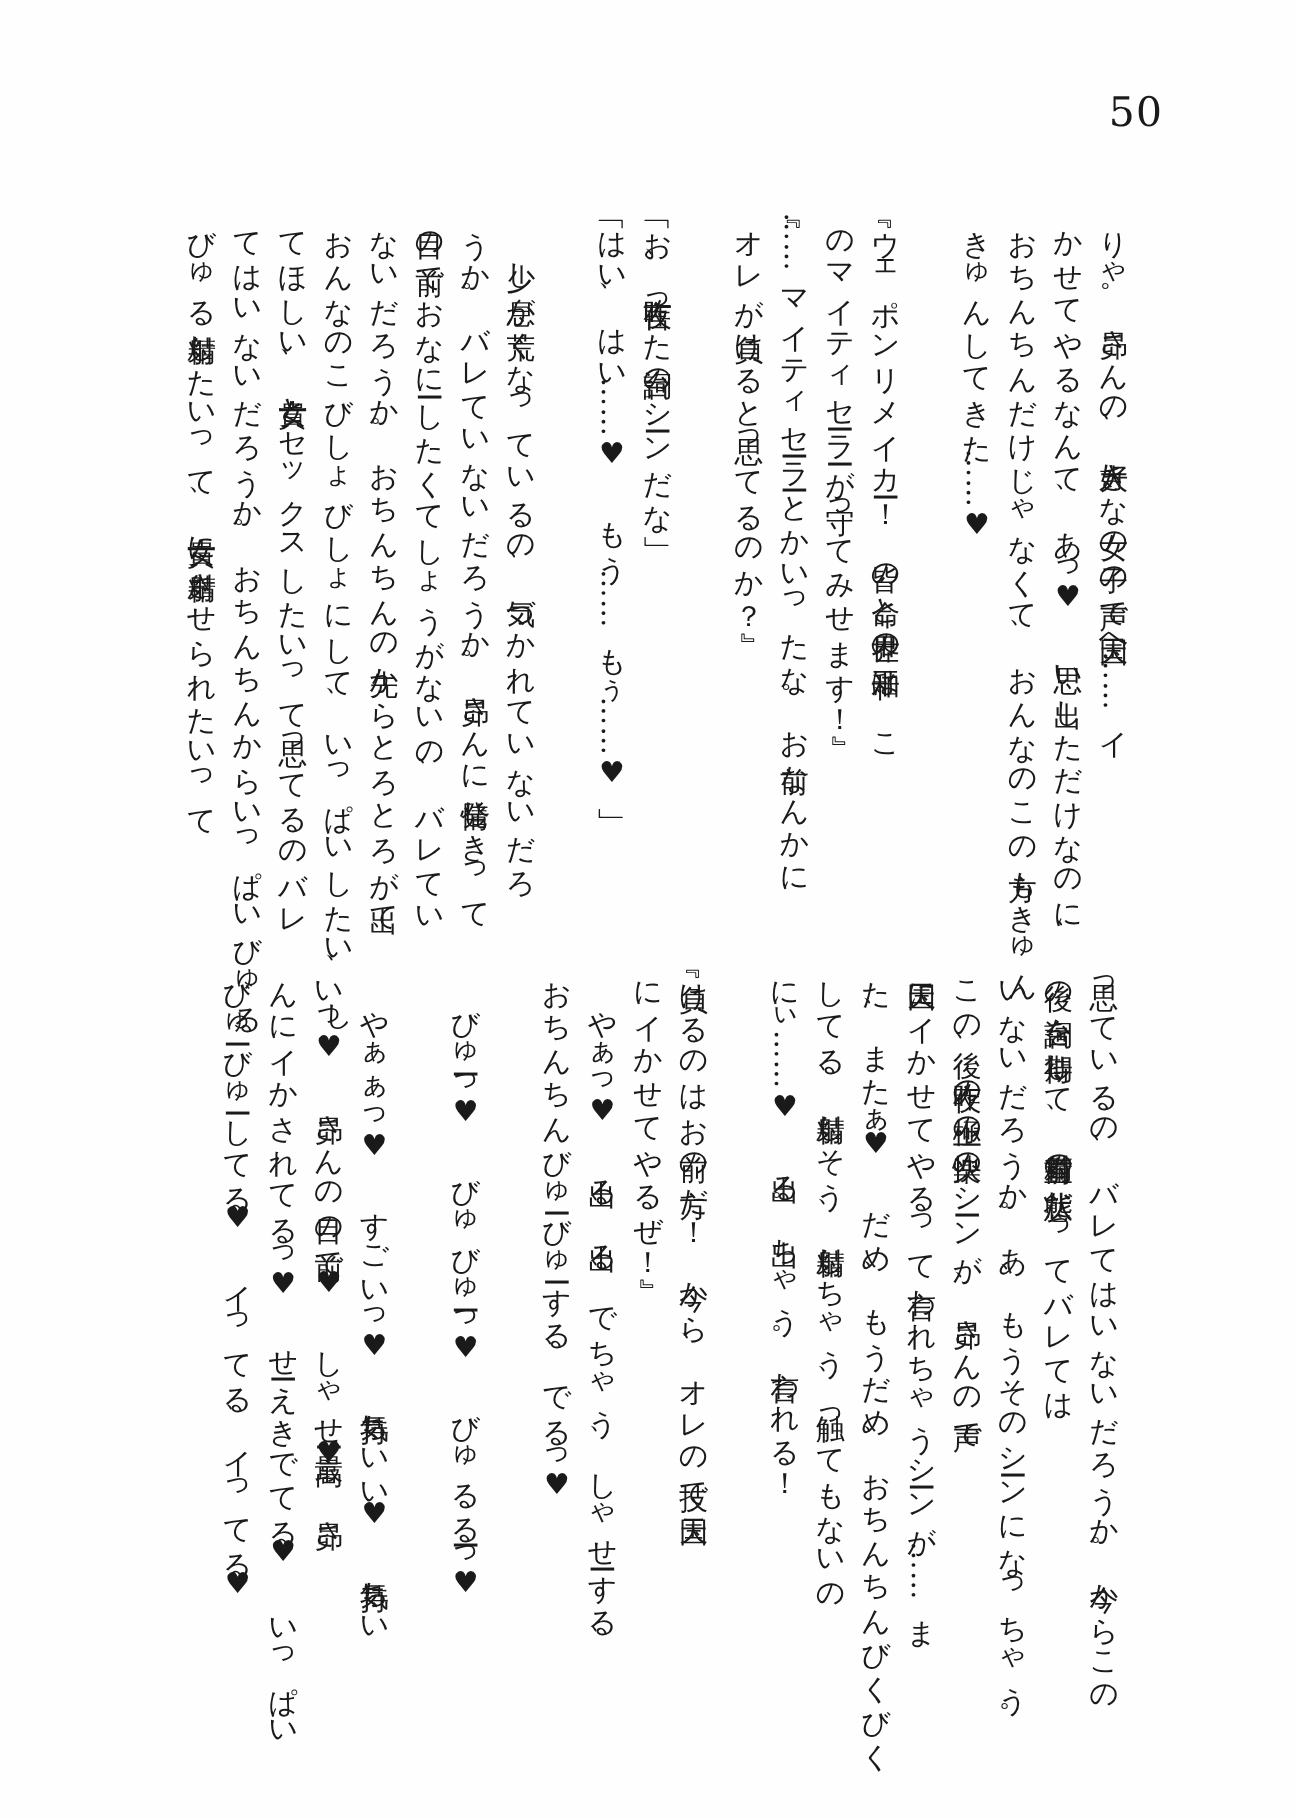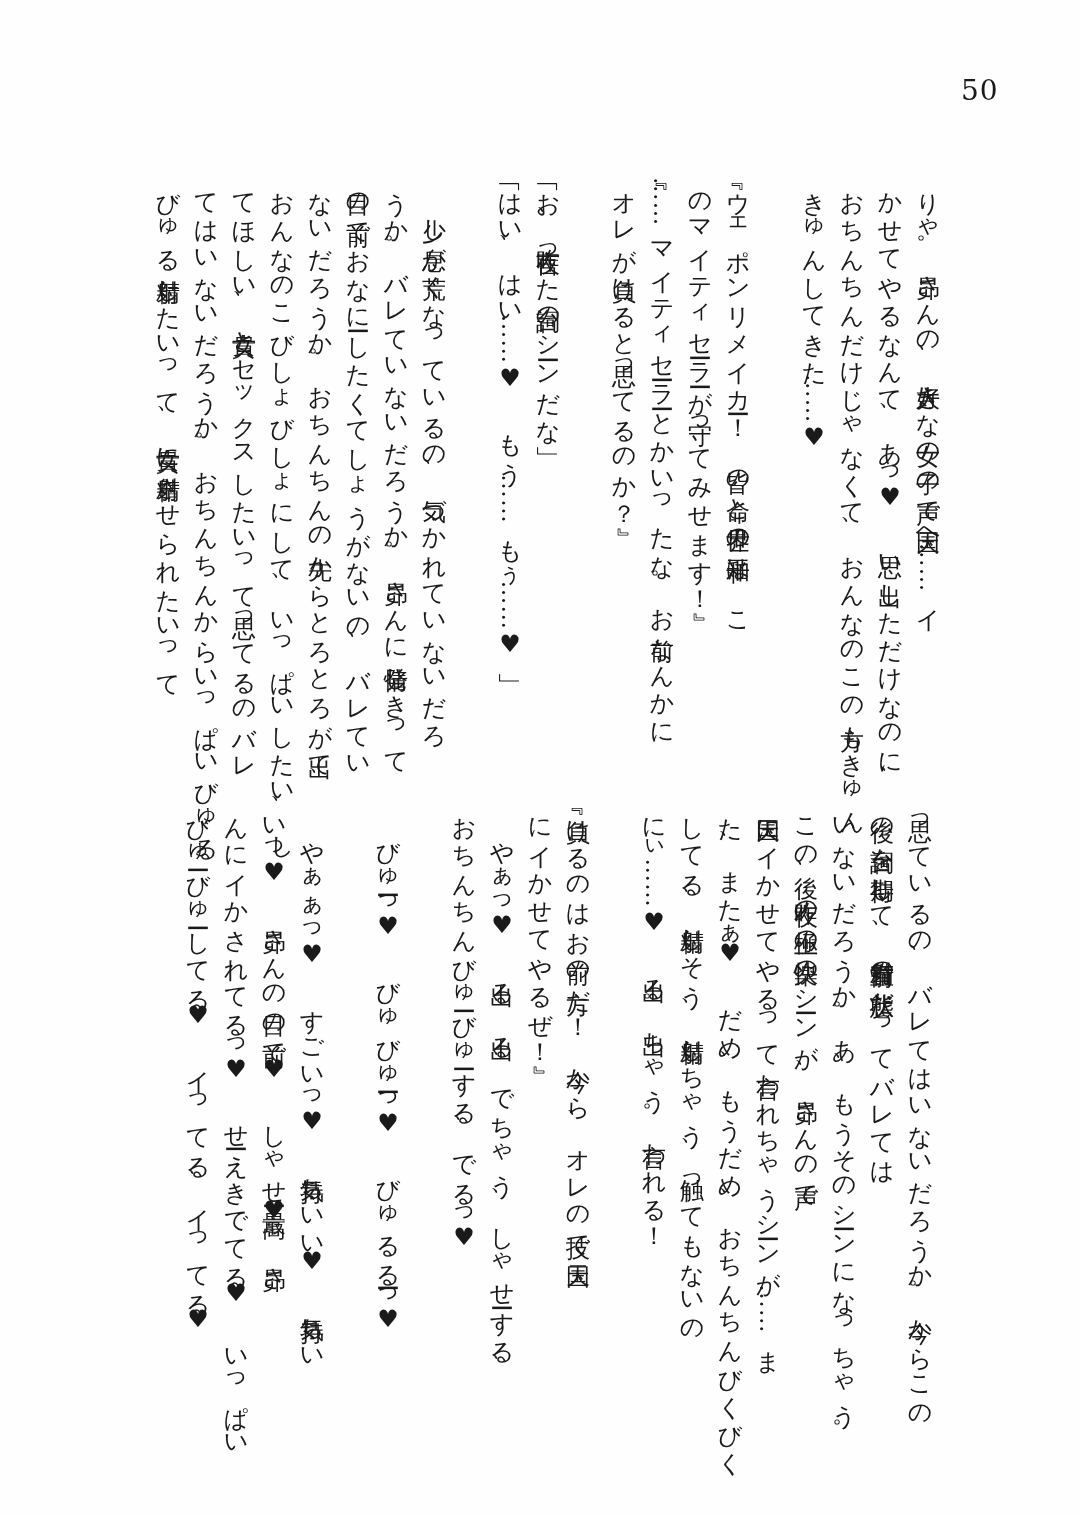--- a/index.html
+++ b/index.html
@@ -12,22 +12,22 @@
     width: 1080px;
     height: 1515px;
     background: #fefefe;
     color: #1a1a1a;
     font-family: "DejaVu Serif", "Liberation Serif", serif;
     overflow: hidden;
   }
   .page-number {
     position: absolute;
     top: 74px;
-    left: 961px;
-    font-size: 28px;
+    left: 924px;
+    font-size: 34px;
     letter-spacing: 1px;
     color: #1a1a1a;
   }
   .vgroup {
     position: absolute;
     writing-mode: vertical-rl;
     text-orientation: mixed;
     font-size: 24px;
     line-height: 38px;
     letter-spacing: 0.8px;

